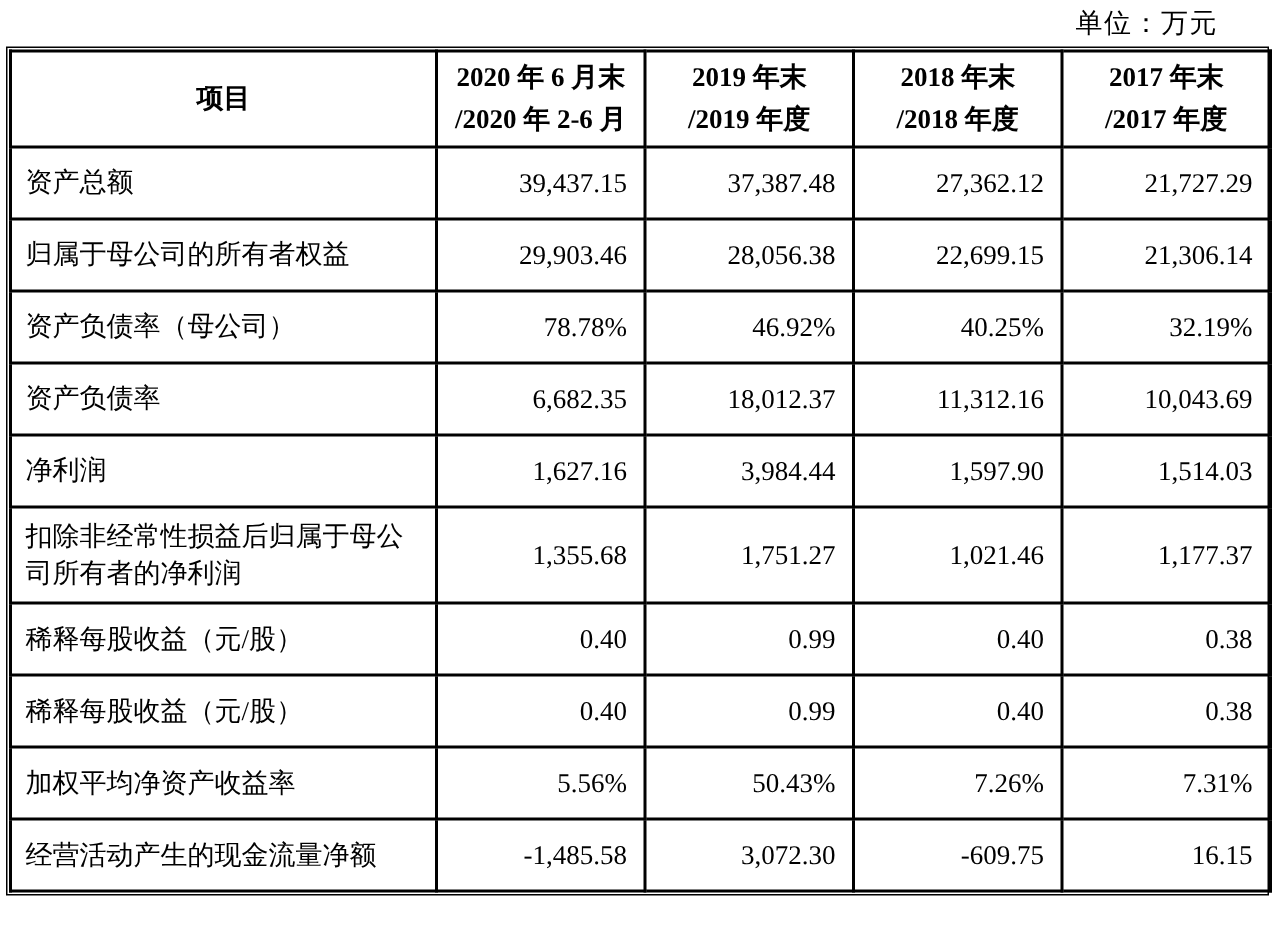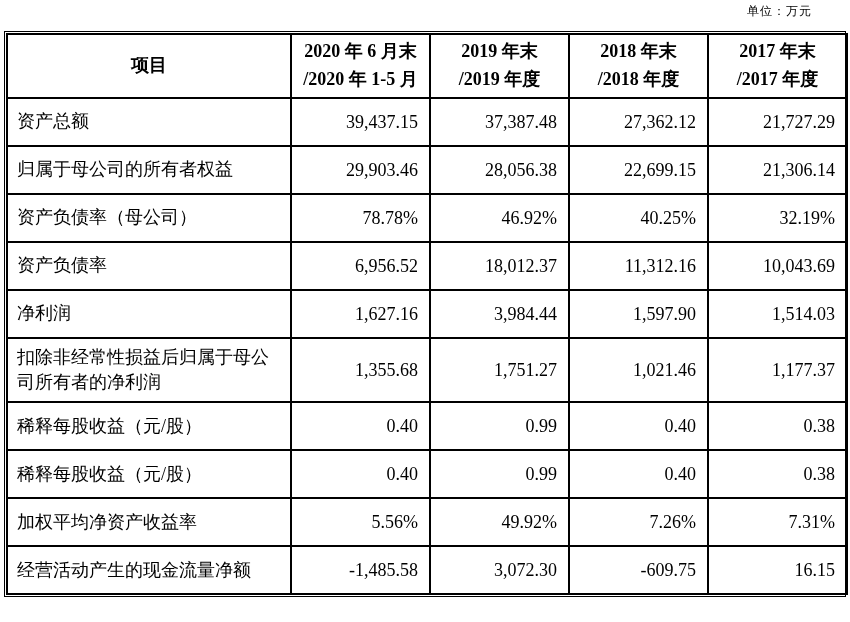--- a/index.html
+++ b/index.html
@@ -12,21 +12,21 @@
   body {
     position: relative;
     width: 850px;
     height: 622px;
     overflow: hidden;
   }
   .unit-label {
     position: absolute;
     top: 3px;
     right: 38px;
-    font-size: 12px;
+    font-size: 18px;
     letter-spacing: 1px;
   }
   .table-wrap {
     position: absolute;
     top: 31px;
     left: 4px;
     width: 842px;
     box-sizing: border-box;
     border: 1px solid #000;
     padding: 1px;
@@ -78,21 +78,21 @@
       <col class="col-item">
       <col class="col-period">
       <col class="col-period">
       <col class="col-period">
       <col class="col-period">
     </colgroup>
     <thead>
       <tr>
           <th>项目</th>
           <th>2020 年 6 月末
-/2020 年 1-5 月</th>
+/2020 年 2-6 月</th>
           <th>2019 年末
 /2019 年度</th>
           <th>2018 年末
 /2018 年度</th>
           <th>2017 年末
 /2017 年度</th>
         </tr>
     </thead>
     <tbody>
         <tr>
@@ -111,21 +111,21 @@
         </tr>
         <tr>
           <td class="cell-label">资产负债率（母公司）</td>
           <td class="cell-value">78.78%</td>
           <td class="cell-value">46.92%</td>
           <td class="cell-value">40.25%</td>
           <td class="cell-value">32.19%</td>
         </tr>
         <tr>
           <td class="cell-label">资产负债率</td>
-          <td class="cell-value">6,956.52</td>
+          <td class="cell-value">6,682.35</td>
           <td class="cell-value">18,012.37</td>
           <td class="cell-value">11,312.16</td>
           <td class="cell-value">10,043.69</td>
         </tr>
         <tr>
           <td class="cell-label">净利润</td>
           <td class="cell-value">1,627.16</td>
           <td class="cell-value">3,984.44</td>
           <td class="cell-value">1,597.90</td>
           <td class="cell-value">1,514.03</td>
@@ -147,21 +147,21 @@
         <tr>
           <td class="cell-label">稀释每股收益（元/股）</td>
           <td class="cell-value">0.40</td>
           <td class="cell-value">0.99</td>
           <td class="cell-value">0.40</td>
           <td class="cell-value">0.38</td>
         </tr>
         <tr>
           <td class="cell-label">加权平均净资产收益率</td>
           <td class="cell-value">5.56%</td>
-          <td class="cell-value">49.92%</td>
+          <td class="cell-value">50.43%</td>
           <td class="cell-value">7.26%</td>
           <td class="cell-value">7.31%</td>
         </tr>
         <tr>
           <td class="cell-label">经营活动产生的现金流量净额</td>
           <td class="cell-value">-1,485.58</td>
           <td class="cell-value">3,072.30</td>
           <td class="cell-value">-609.75</td>
           <td class="cell-value">16.15</td>
         </tr>

